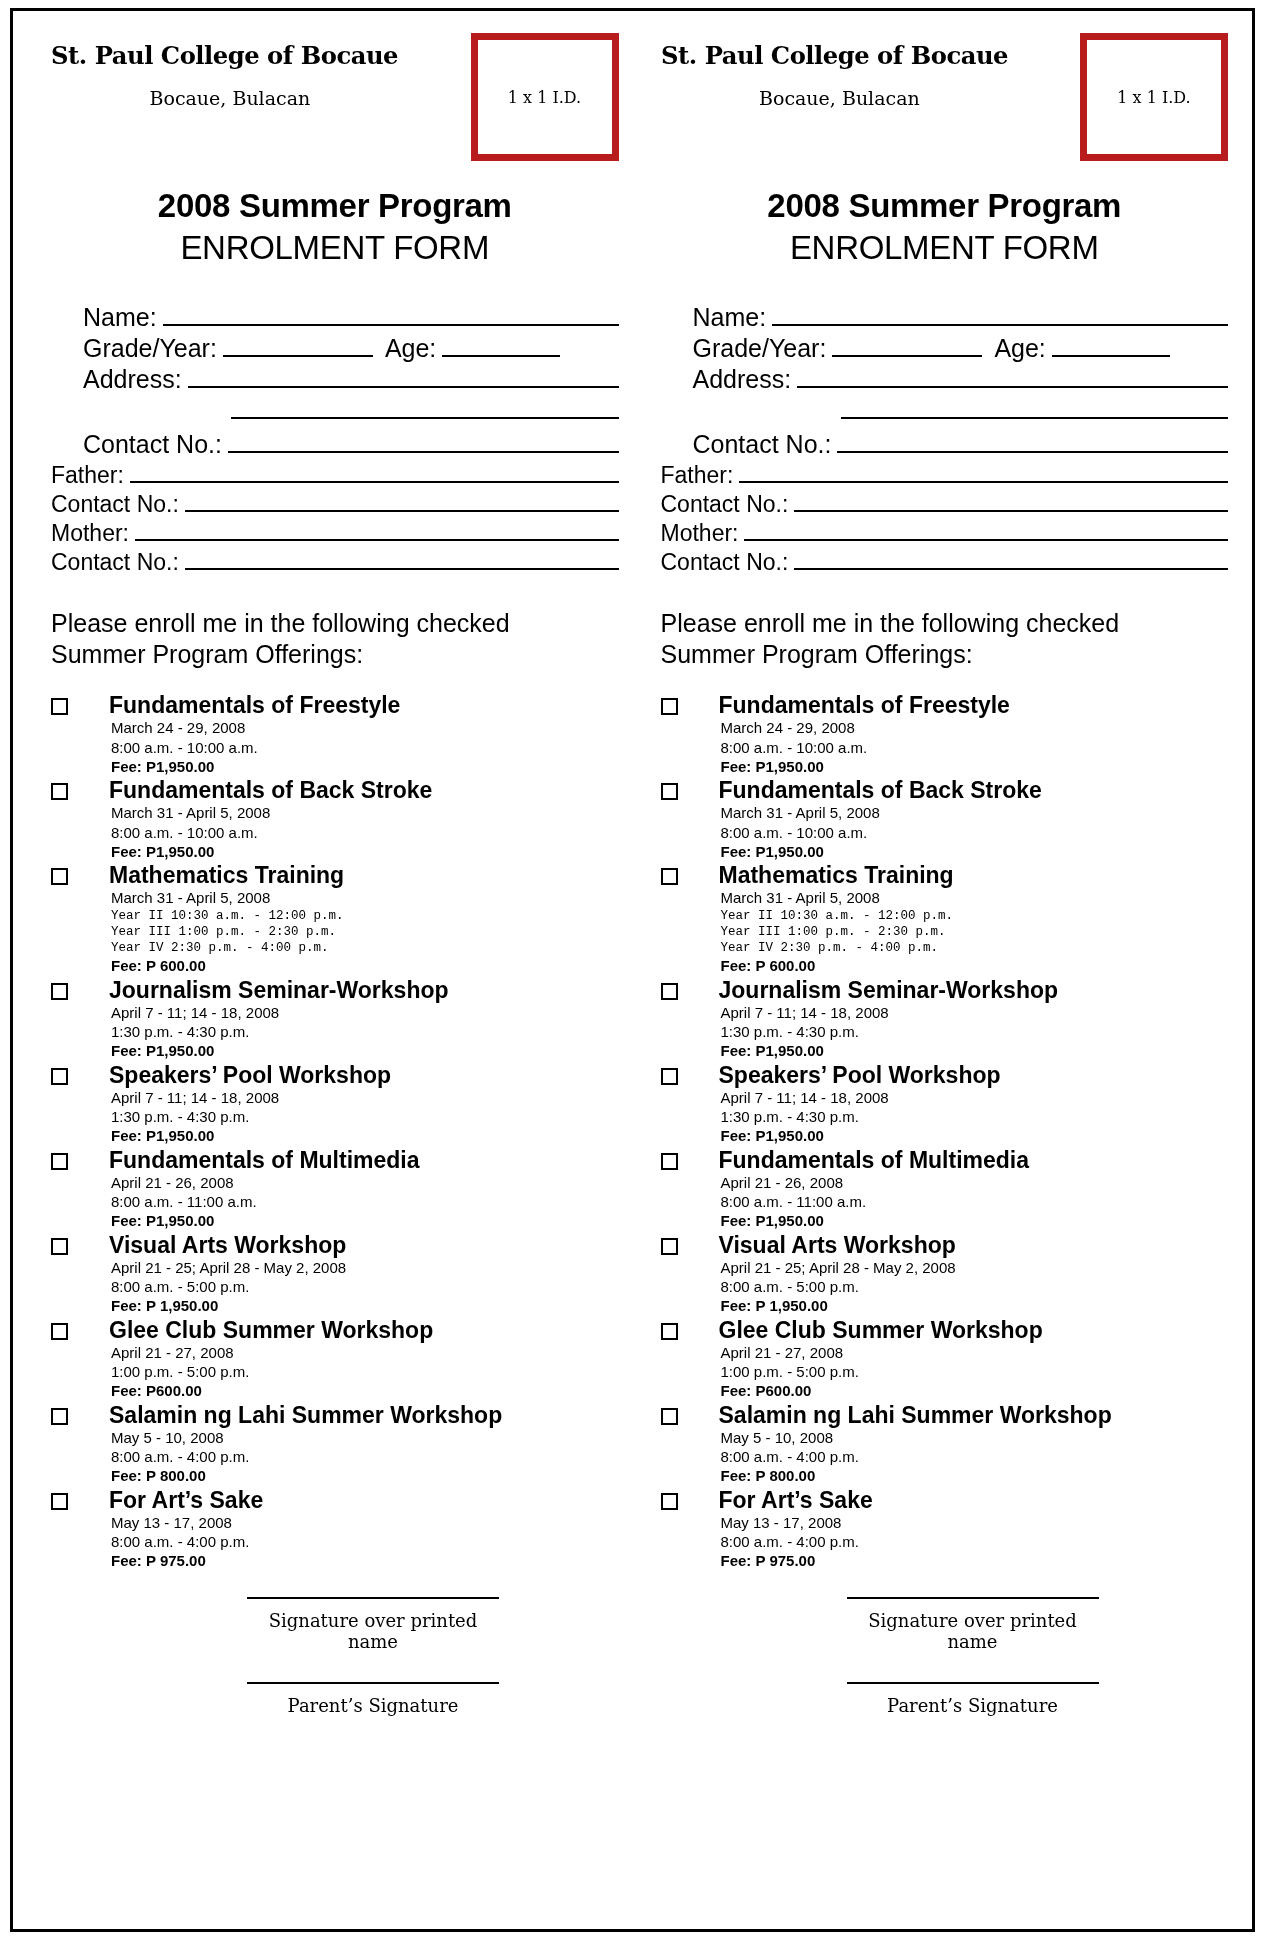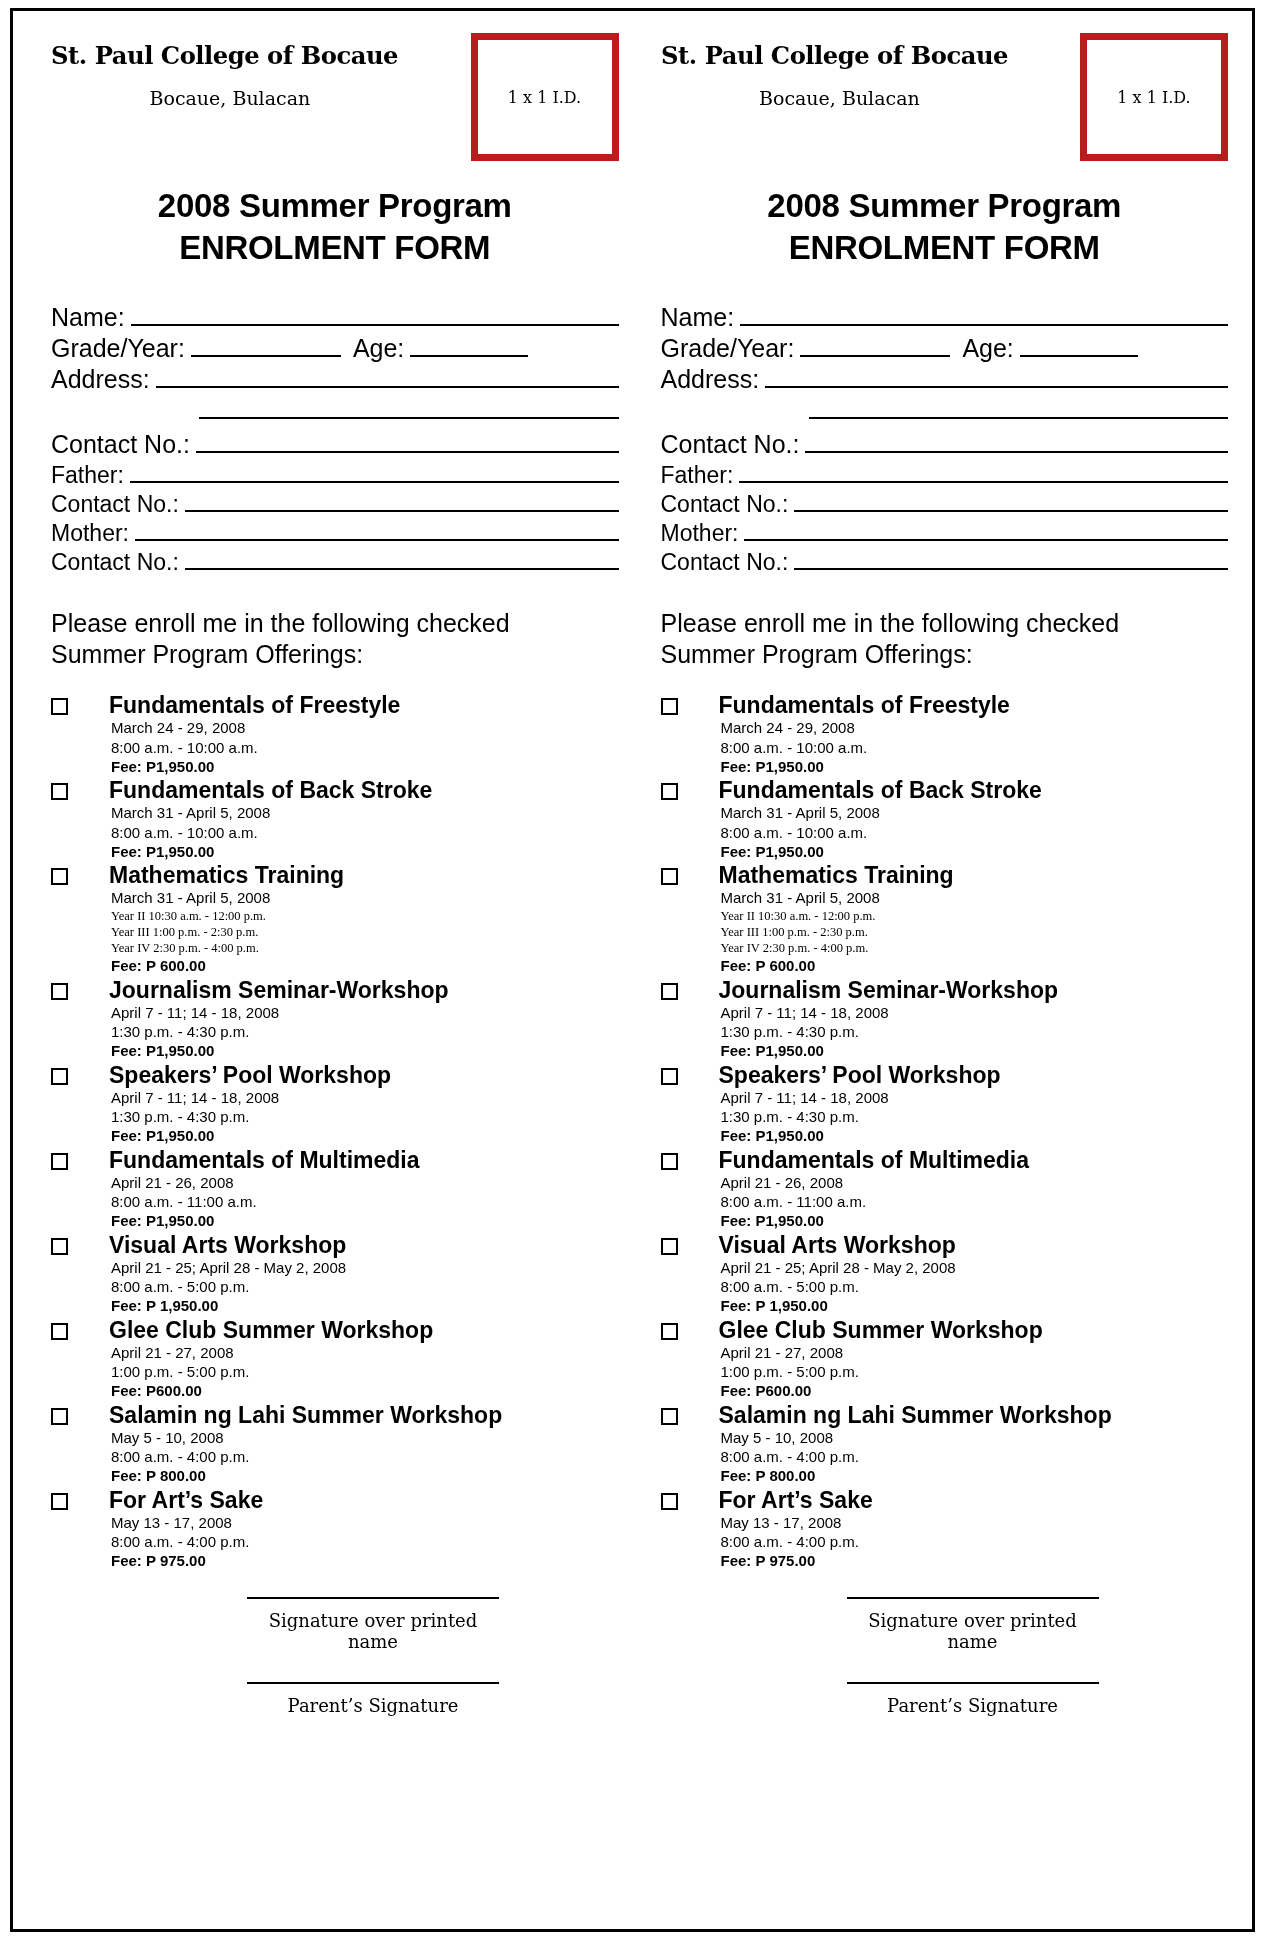--- a/index.html
+++ b/index.html
@@ -84,26 +84,27 @@
   .right .idbox { margin-right: 0; }
 
   
   .title1, .title2 {
     text-align: center;
     font-weight: bold;
     font-size: 33px;
     letter-spacing: -0.3px;
   }
   .title1 { margin-top: 26px; }
-  .title2 { margin-top: 4px; font-weight: bold; }
+  .title2 { margin-top: 4px; font-weight: normal; }
 
   
   .fields {
     margin-top: 35px;
     font-size: 25px;
+    margin-left: 32px;
   }
   .frow {
     display: flex;
     align-items: baseline;
     margin-bottom: 1px;
     white-space: nowrap;
   }
   .flabel { flex: none; }
   .fline {
     flex: 1 1 auto;
@@ -159,21 +160,21 @@
     font-size: 23px;
     line-height: 1.15;
   }
   .offer-lines {
     margin-left: 60px;
     font-size: 15px;
     line-height: 1.28;
     font-weight: normal;
   }
   .offer-lines .tiny {
-    font-family: Liberation Serif, serif;
+    font-family: Liberation Mono, monospace;
     font-size: 12.5px;
     line-height: 1.3;
   }
   .offer-lines .fee { font-weight: bold; }
 
   
   .sigs {
     margin-top: 26px;
     padding-left: 196px;
   }

